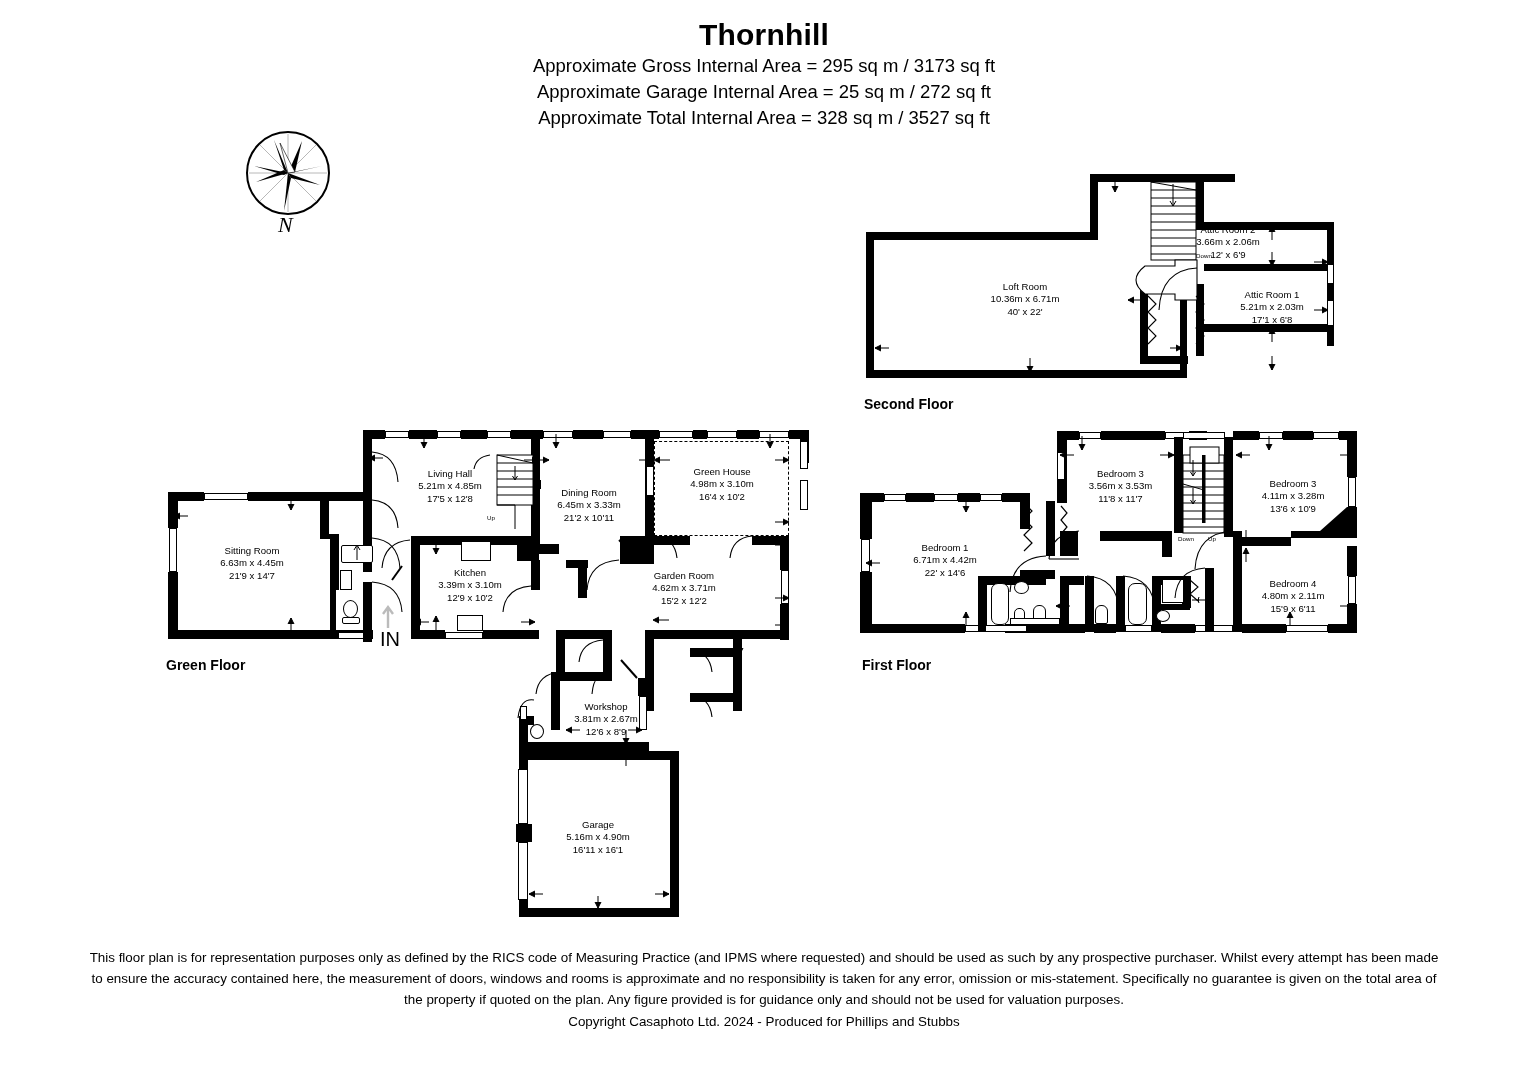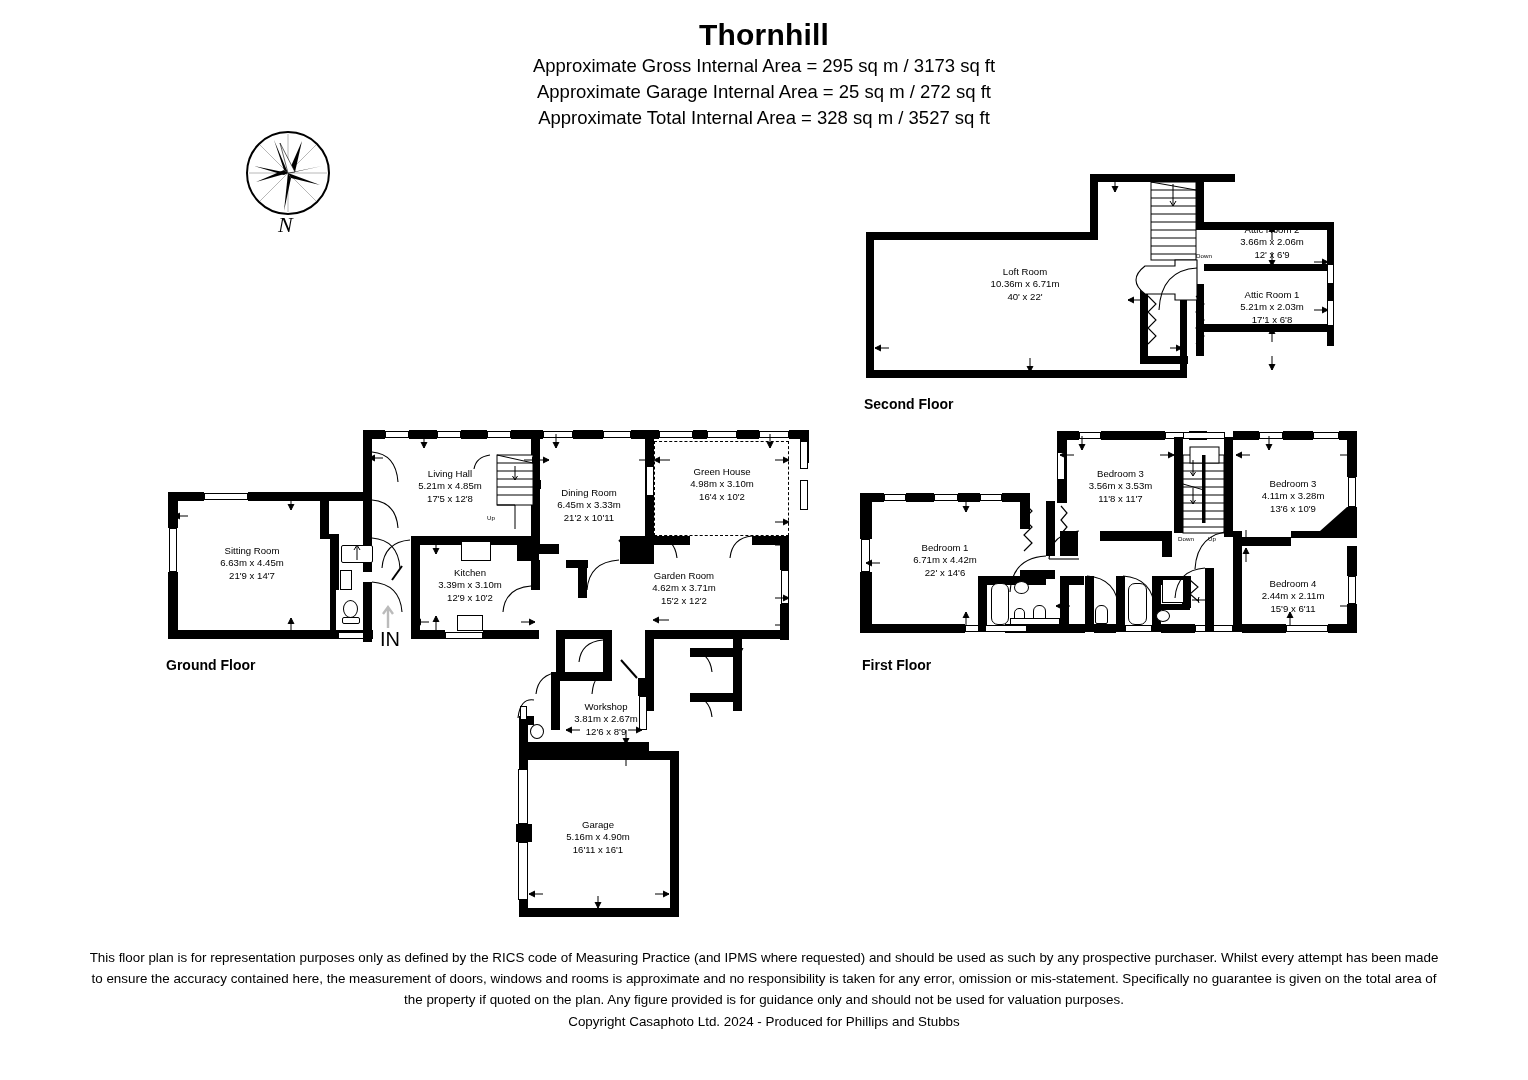--- a/index.html
+++ b/index.html
@@ -134,26 +134,26 @@
         <path d="M1322 259 l6,3 l-6,3" fill="#000"></path>
       <line x1="1314" y1="310" x2="1328" y2="310"></line>
         <path d="M1322 307 l6,3 l-6,3" fill="#000"></path>
       <line x1="1142" y1="300" x2="1128" y2="300"></line>
         <path d="M1134 297 l-6,3 l6,3" fill="#000"></path>
     </g>
   </svg>
 
   <div class="abs tiny" style="left:1196px;top:252px;">Down</div>
 
-  <div class="abs room" style="left:935px;top:266px;width:180px;">
+  <div class="abs room" style="left:935px;top:281px;width:180px;">
     <div class="nm">Loft Room</div>
     <div class="dm">10.36m x 6.71m</div>
     <div class="dm">40' x 22'</div>
   </div>
-  <div class="abs room" style="left:1212px;top:224px;width:120px;">
+  <div class="abs room" style="left:1168px;top:224px;width:120px;">
     <div class="nm">Attic Room 2</div>
     <div class="dm">3.66m x 2.06m</div>
     <div class="dm">12' x 6'9</div>
   </div>
   <div class="abs room" style="left:1212px;top:289px;width:120px;">
     <div class="nm">Attic Room 1</div>
     <div class="dm">5.21m x 2.03m</div>
     <div class="dm">17'1 x 6'8</div>
   </div>
 
@@ -330,21 +330,21 @@
     <div class="dm">3.56m x 3.53m</div>
     <div class="dm">11'8 x 11'7</div>
   </div>
   <div class="abs room" style="left:1233px;top:478px;width:120px;">
     <div class="nm">Bedroom 3</div>
     <div class="dm">4.11m x 3.28m</div>
     <div class="dm">13'6 x 10'9</div>
   </div>
   <div class="abs room" style="left:1233px;top:578px;width:120px;">
     <div class="nm">Bedroom 4</div>
-    <div class="dm">2.44m x 2.11m</div>
+    <div class="dm">4.80m x 2.11m</div>
     <div class="dm">15'9 x 6'11</div>
   </div>
 
   <div class="abs floor-label" style="left:862px;top:657px;">First Floor</div>
 </div>
 
 <div class="abs" style="left:0;top:0;width:1528px;height:1080px;">
 
   <div class="w" style="left:363px;top:430px;width:22px;height:9px;"></div>
   <div class="win" style="left:385px;top:431px;width:24px;height:7px;"></div>
@@ -592,19 +592,19 @@
     <div class="nm">Workshop</div>
     <div class="dm">3.81m x 2.67m</div>
     <div class="dm">12'6 x 8'9</div>
   </div>
   <div class="abs room" style="left:538px;top:819px;width:120px;">
     <div class="nm">Garage</div>
     <div class="dm">5.16m x 4.90m</div>
     <div class="dm">16'11 x 16'1</div>
   </div>
 
-  <div class="abs floor-label" style="left:166px;top:657px;">Ground Floor</div>
+  <div class="abs floor-label" style="left:166px;top:657px;">Green Floor</div>
 </div>
 
 <div id="footer" class="abs">
   <div>This floor plan is for representation purposes only as defined by the RICS code of Measuring Practice (and IPMS where requested) and should be used as such by any prospective purchaser. Whilst every attempt has been made to ensure the accuracy contained here, the measurement of doors, windows and rooms is approximate and no responsibility is taken for any error, omission or mis-statement. Specifically no guarantee is given on the total area of the property if quoted on the plan. Any figure provided is for guidance only and should not be used for valuation purposes.</div>
   <div id="copyright">Copyright Casaphoto Ltd. 2024 - Produced for Phillips and Stubbs</div>
 </div>
 
 </body></html>

